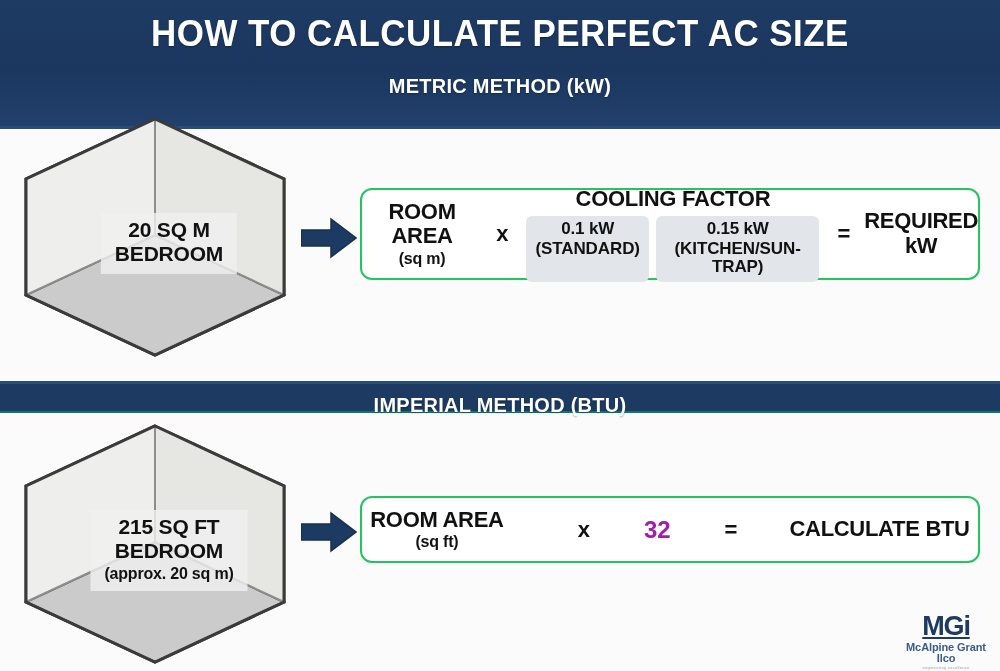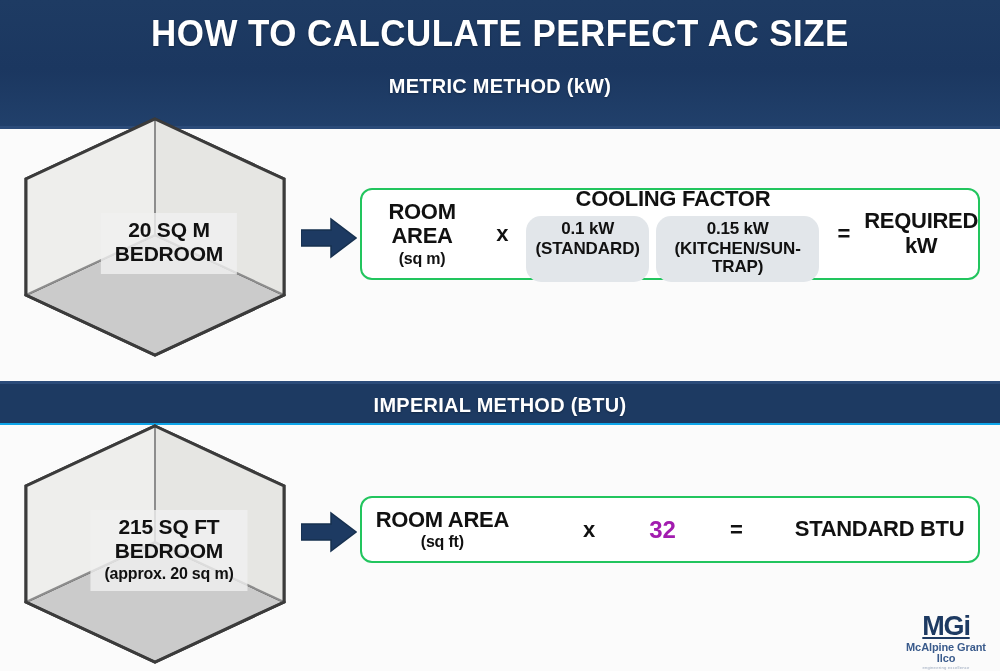--- a/index.html
+++ b/index.html
@@ -51,23 +51,23 @@
     left: 0;
     width: 1000px;
     font-size: 21px;
     font-weight: bold;
     letter-spacing: 0.3px;
     text-shadow: 0 1px 2px rgba(0,0,0,.3);
     transform: scaleX(0.95);
   }
   #imperial-banner {
     top: 381px;
-    height: 44px;
+    height: 32px;
     border-top: 3px solid #2b4b79;
-    border-bottom: 2px solid #0ea5e9;
+    border-bottom: 2px solid #0f766e;
   }
   #imperial-title {
     position: absolute;
     top: 9px;
     left: 0;
     width: 1000px;
     font-size: 21px;
     font-weight: bold;
     letter-spacing: 0.3px;
     text-shadow: 0 1px 2px rgba(0,0,0,.3);
@@ -163,21 +163,21 @@
   #cooling-group .cf-title {
     display: block;
     font-size: 22px;
     font-weight: bold;
     letter-spacing: -0.3px;
     margin-bottom: 4px;
   }
   .chips { display: flex; gap: 7px; justify-content: center; }
   .chip {
     background: #e2e6ea;
-    border-radius: 15px;
+    border-radius: 6px;
     padding: 4px 9px 5px 9px;
     text-align: center;
     line-height: 1.1;
   }
   .chip .chip-value {
     display: block;
     font-size: 17px;
     font-weight: bold;
     letter-spacing: -0.2px;
   }
@@ -327,21 +327,21 @@
       <span class="line2">(sq ft)</span>
     </div>
     <div class="spacer-a"></div>
     <div class="op">x</div>
     <div class="spacer-b"></div>
     <div class="num">32</div>
     <div class="spacer-b"></div>
     <div class="op">=</div>
     <div class="spacer-c"></div>
     <div class="term">
-      <span class="line1">STANDARD BTU</span>
+      <span class="line1">CALCULATE BTU</span>
     </div>
   </div>
 
   <div id="logo">
     <span id="logo-mark">MGi</span>
     <span id="logo-name">McAlpine Grant Ilco</span>
     <span id="logo-tagline">engineering excellence</span>
   </div>
 
 </div>

